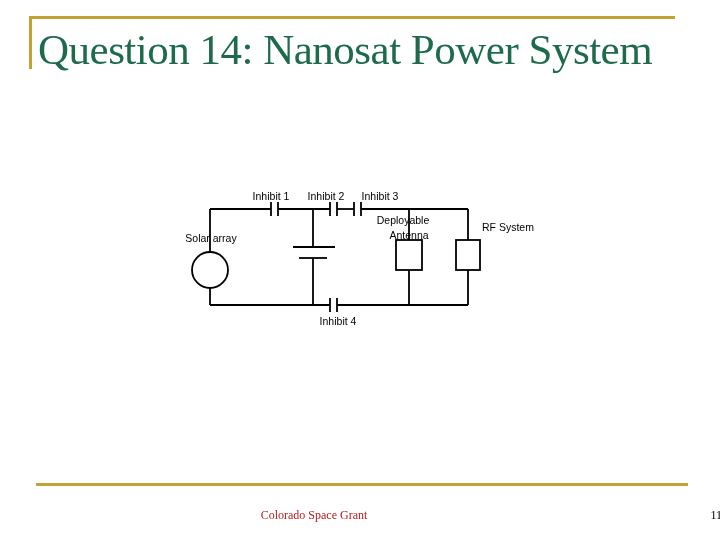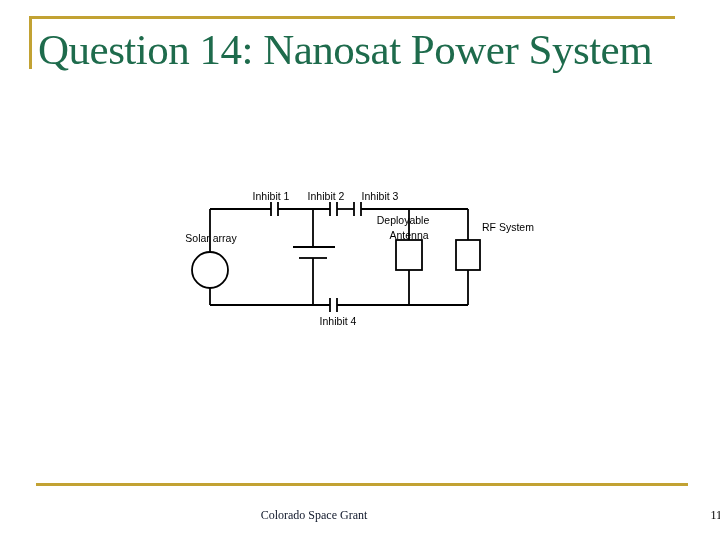--- a/index.html
+++ b/index.html
@@ -24,21 +24,21 @@
   }
   .circuit text{
     font-family:"Liberation Sans",sans-serif;font-size:10.5px;
     fill:#000000;stroke:none;
   }
   .lbl-mid{text-anchor:middle;}
   
   .footer-line{position:absolute;left:36px;top:483px;width:652px;height:3px;background:#c2a233;}
   .footer-text{
     position:absolute;left:0;top:508px;width:628px;text-align:center;
-    font-family:"Liberation Serif",serif;font-size:12px;color:#0f172a;
+    font-family:"Liberation Serif",serif;font-size:12px;color:#b91c1c;
   }
   .page-number{
     position:absolute;right:42px;top:508px;
     font-family:"Liberation Serif",serif;font-size:12px;color:#000000;margin-left:30px;
   }
 </style>
 </head>
 <body>
 
 <div class="slide">

